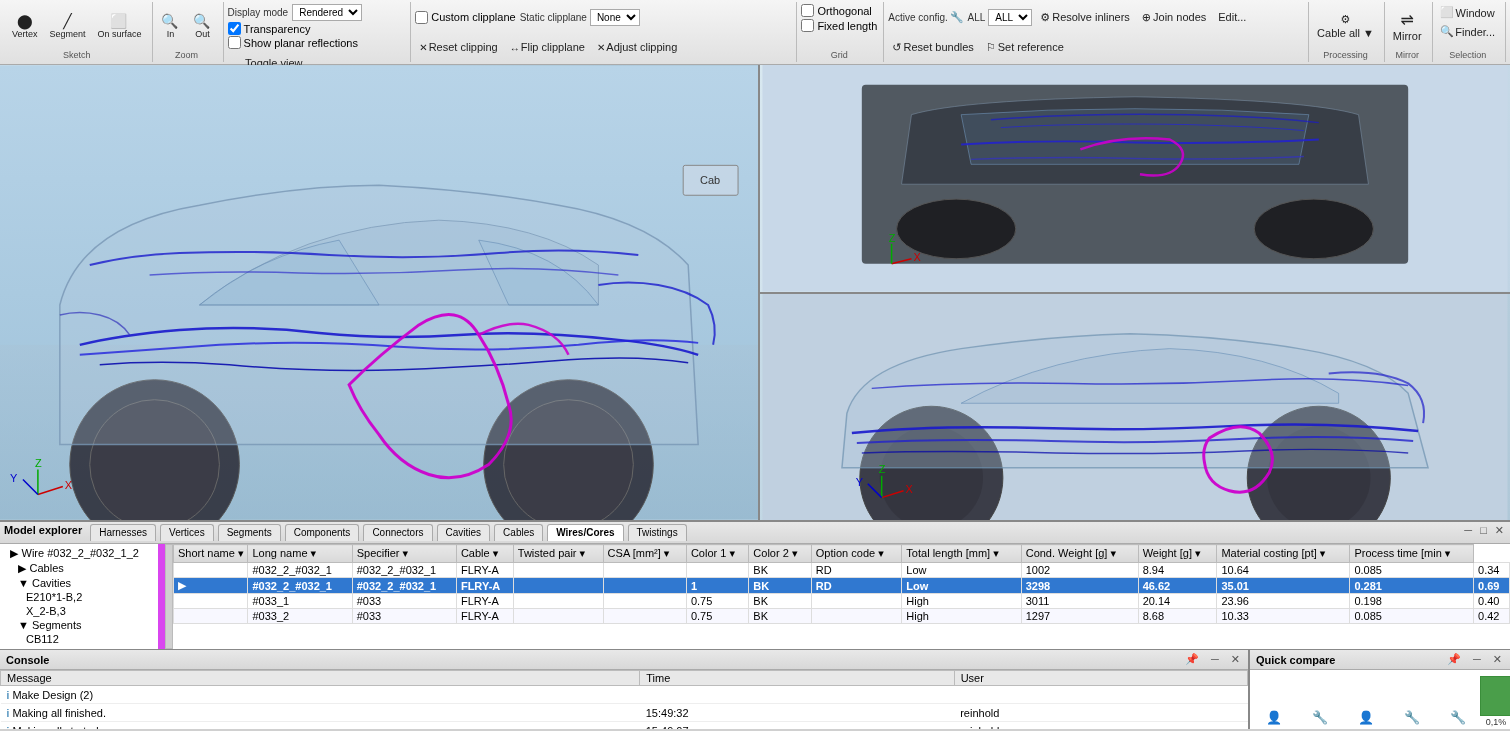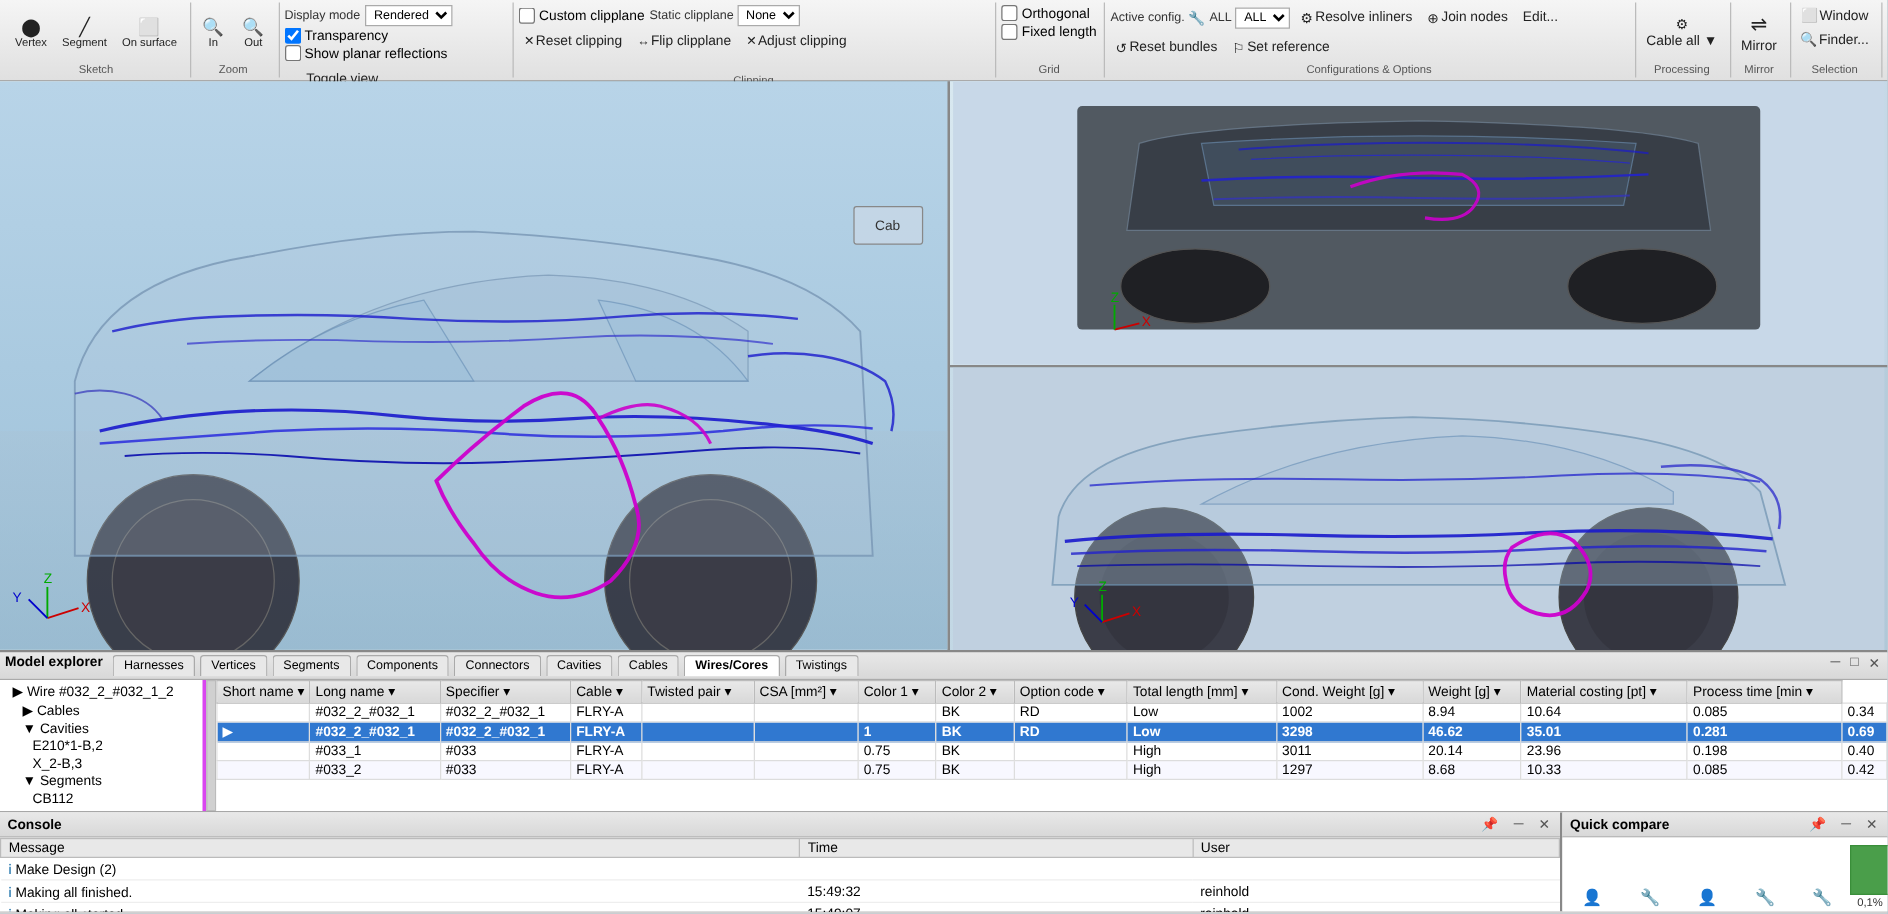--- a/index.html
+++ b/index.html
@@ -129,21 +129,21 @@
       background: white;
       font-weight: bold;
     }
     #me-body {
       display: flex;
       flex: 1;
       overflow: hidden;
     }
     #me-tree {
       width: 165px;
-      border-right: 3px solid #d946ef;
+      border-right: 7px solid #d946ef;
       overflow-y: auto;
       background: white;
       padding: 2px;
       font-size: 10px;
     }
     .tree-item {
       padding: 1px 2px 1px 8px;
       cursor: pointer;
       white-space: nowrap;
     }
@@ -355,21 +355,20 @@
       <div style="display:flex;align-items:center;gap:3px;">
         <span class="tb-label">Static clipplane</span>
         <select class="tb-select"><option>None</option></select>
       </div>
       <div style="display:flex;gap:4px;">
         <div class="tb-btn" style="flex-direction:row;font-size:10px;">✕ <span>Reset clipping</span></div>
         <div class="tb-btn" style="flex-direction:row;font-size:10px;">↔ <span>Flip clipplane</span></div>
       </div>
       <div class="tb-btn" style="flex-direction:row;font-size:10px;">✕ <span>Adjust clipping</span></div>
     </div>
-    <div class="tb-group-label">Clipping</div>
   </div>
 
   <div class="tb-group">
     <div class="tb-row" style="flex-direction:column;align-items:flex-start;gap:2px;">
       <label class="tb-check">
           <input type="checkbox" style=""> 
           <span>Orthogonal</span>
         </label>
       <label class="tb-check">
           <input type="checkbox" style=""> 
@@ -400,21 +399,20 @@
       </div>
       <div class="tb-btn" style="flex-direction:row;font-size:10px;gap:2px;">
         <span>↺</span>
         <span>Reset bundles</span>
       </div>
       <div class="tb-btn" style="flex-direction:row;font-size:10px;gap:2px;">
         <span>⚐</span>
         <span>Set reference</span>
       </div>
     </div>
-    <div class="tb-group-label">Configurations &amp; Options</div>
   </div>
 
   <div class="tb-group">
     <div class="tb-row">
       <div class="tb-btn" style="font-size:11px;">
         <span>⚙</span>
         <span>Cable all ▼</span>
       </div>
     </div>
     <div class="tb-group-label">Processing</div>

